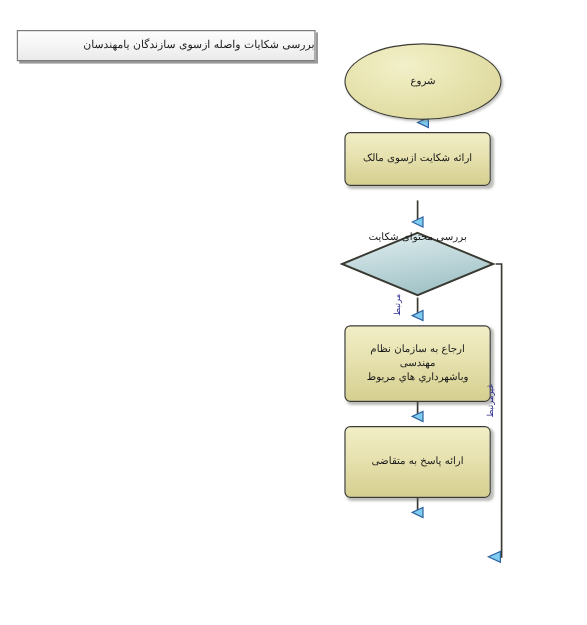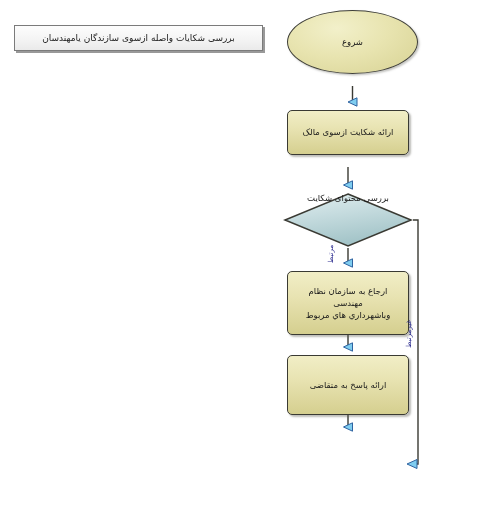--- a/index.html
+++ b/index.html
@@ -28,21 +28,21 @@
     position: absolute;
     left: 14px;
     top: 25px;
     width: 249px;
     height: 26px;
     background: linear-gradient(to bottom, #fdfdfd 0%, #f4f4f4 55%, #eaeaea 100%);
     border: 1px solid #7b7b7b;
     box-shadow: 2px 2px 0 rgba(70,70,70,0.55);
     display: flex;
     align-items: center;
-    justify-content: center;
+    justify-content: flex-end;
     box-sizing: border-box;
   }
   .title-text {
     font-size: 9px;
     color: #1a1a1a;
     direction: rtl;
     unicode-bidi: bidi-override;
     white-space: nowrap;
     letter-spacing: 0.2px;
   }
@@ -62,21 +62,21 @@
   .ellipse {
     position: absolute;
     border-radius: 50%;
     display: flex;
     align-items: center;
     justify-content: center;
     box-sizing: border-box;
   }
   .ellipse-start {
     left: 287px;
-    top: 10px;
+    top: 36px;
     width: 131px;
     height: 64px;
     background: radial-gradient(ellipse at 38% 28%, #f2f0ca 0%, #e8e4b0 45%, #d7d293 100%);
     border: 1.6px solid #3f3f38;
     box-shadow: 1.5px 1.5px 2px rgba(90,90,80,0.35);
   }
   .ellipse-end {
     left: 287px;
     top: 434px;
     width: 122px;

